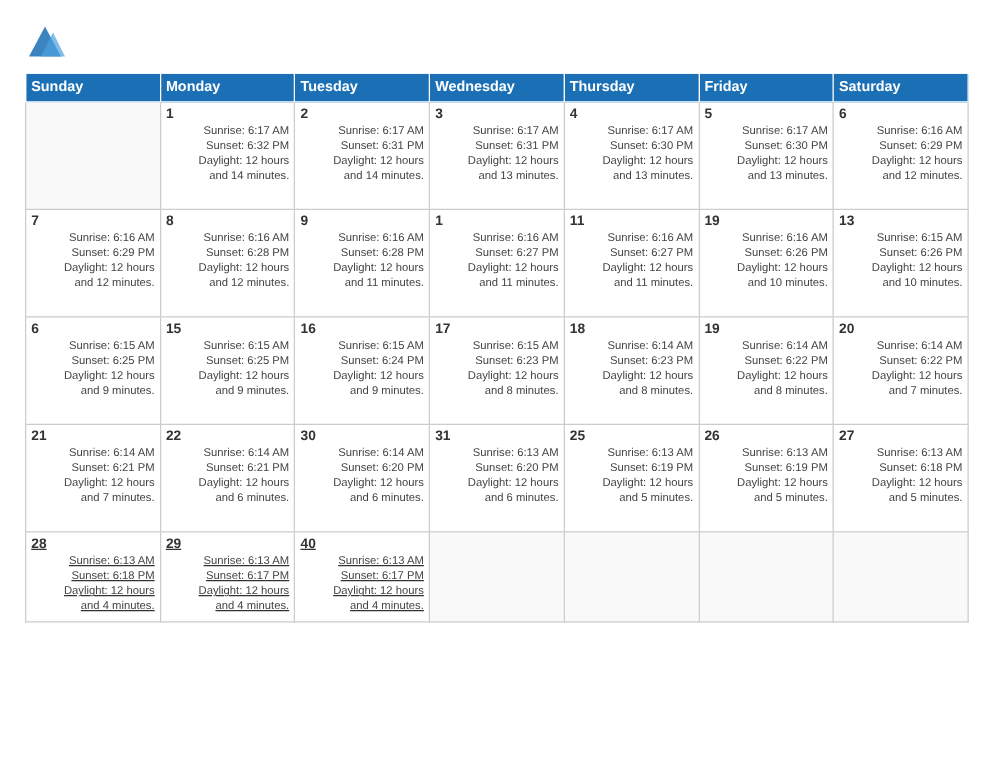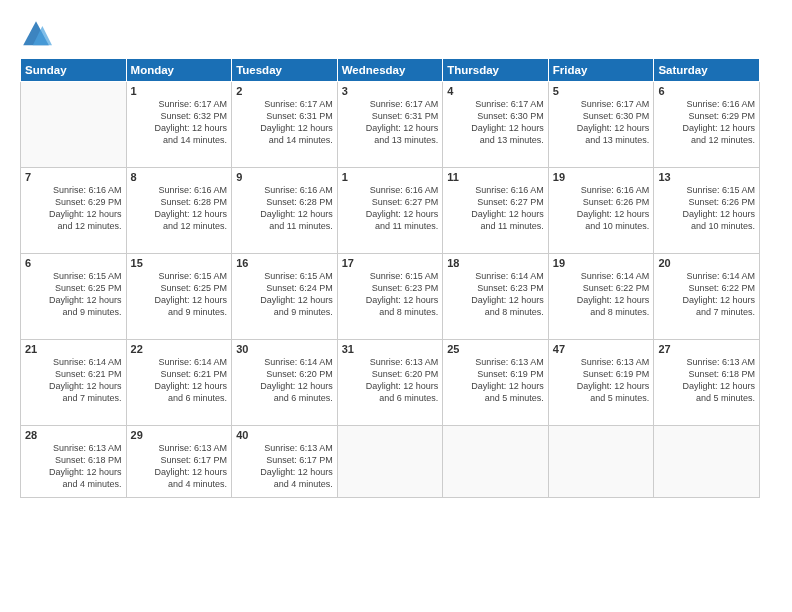--- a/index.html
+++ b/index.html
@@ -6,21 +6,21 @@
     body {
       width: 792px;
       height: 612px;
       font-family: Arial, sans-serif;
       background: #fff;
       overflow: hidden;
     }
     .page {
       width: 792px;
       height: 612px;
-      padding: 18px 32px 10px 20px;
+      padding: 18px 17px 10px 20px;
     }
     .header {
       display: flex;
       align-items: flex-start;
       justify-content: space-between;
       margin-bottom: 8px;
     }
     .logo {
       display: flex;
       align-items: center;
@@ -92,20 +92,21 @@
       font-size: 9px;
       color: #444;
       line-height: 1.35;
       text-align: right;
     }
     .empty-cell {
       background: #f9f9f9;
     }
     .last-row td {
       height: 72px;
+      text-decoration: underline;
     }
   </style>
 </head>
 <body>
 
 <div class="page">
   <div class="header">
     <div class="logo">
       <svg class="logo-icon" viewBox="0 0 40 40">
         <polygon points="20,4 36,34 4,34" fill="#1a6fb5" opacity="0.85"></polygon>
@@ -312,21 +313,21 @@
 and 6 minutes.</div>
           </td>
           <td>
             <span class="day-num">25</span>
             <div class="day-info" style="white-space: pre-line;">Sunrise: 6:13 AM
 Sunset: 6:19 PM
 Daylight: 12 hours
 and 5 minutes.</div>
           </td>
           <td>
-            <span class="day-num">47</span>
+            <span class="day-num">26</span>
             <div class="day-info" style="white-space: pre-line;">Sunrise: 6:13 AM
 Sunset: 6:19 PM
 Daylight: 12 hours
 and 5 minutes.</div>
           </td>
           <td>
             <span class="day-num">27</span>
             <div class="day-info" style="white-space: pre-line;">Sunrise: 6:13 AM
 Sunset: 6:18 PM
 Daylight: 12 hours

